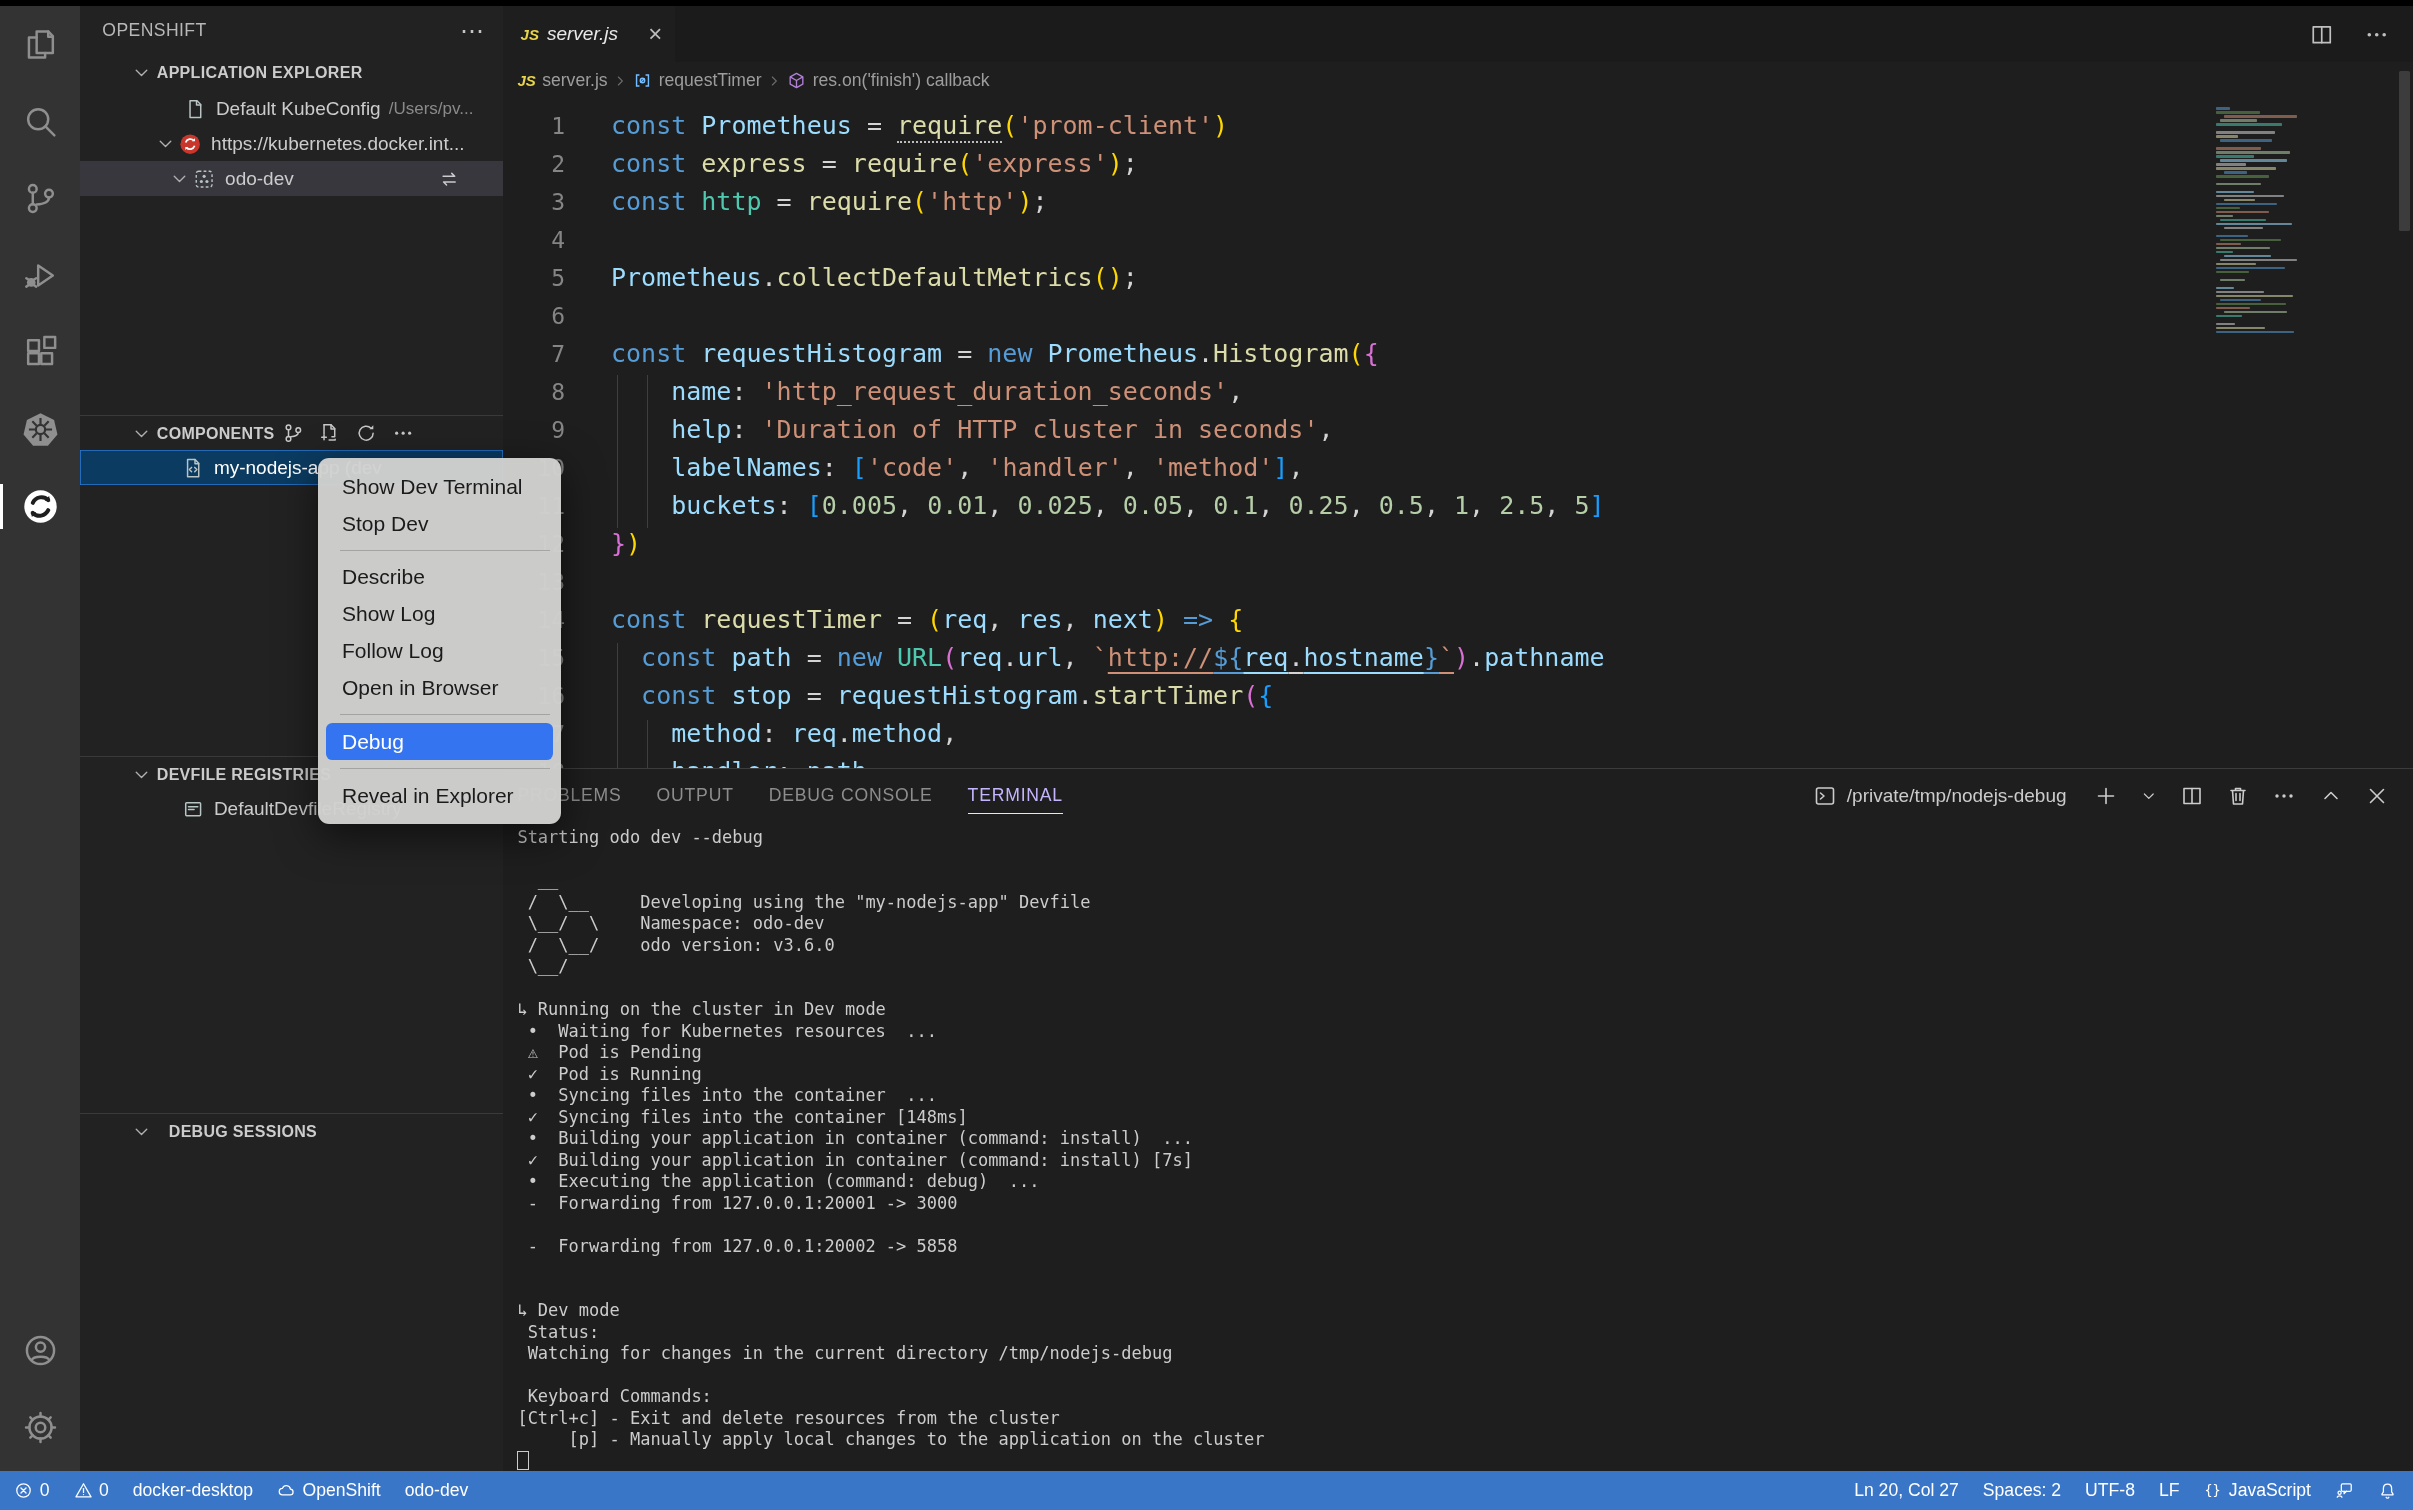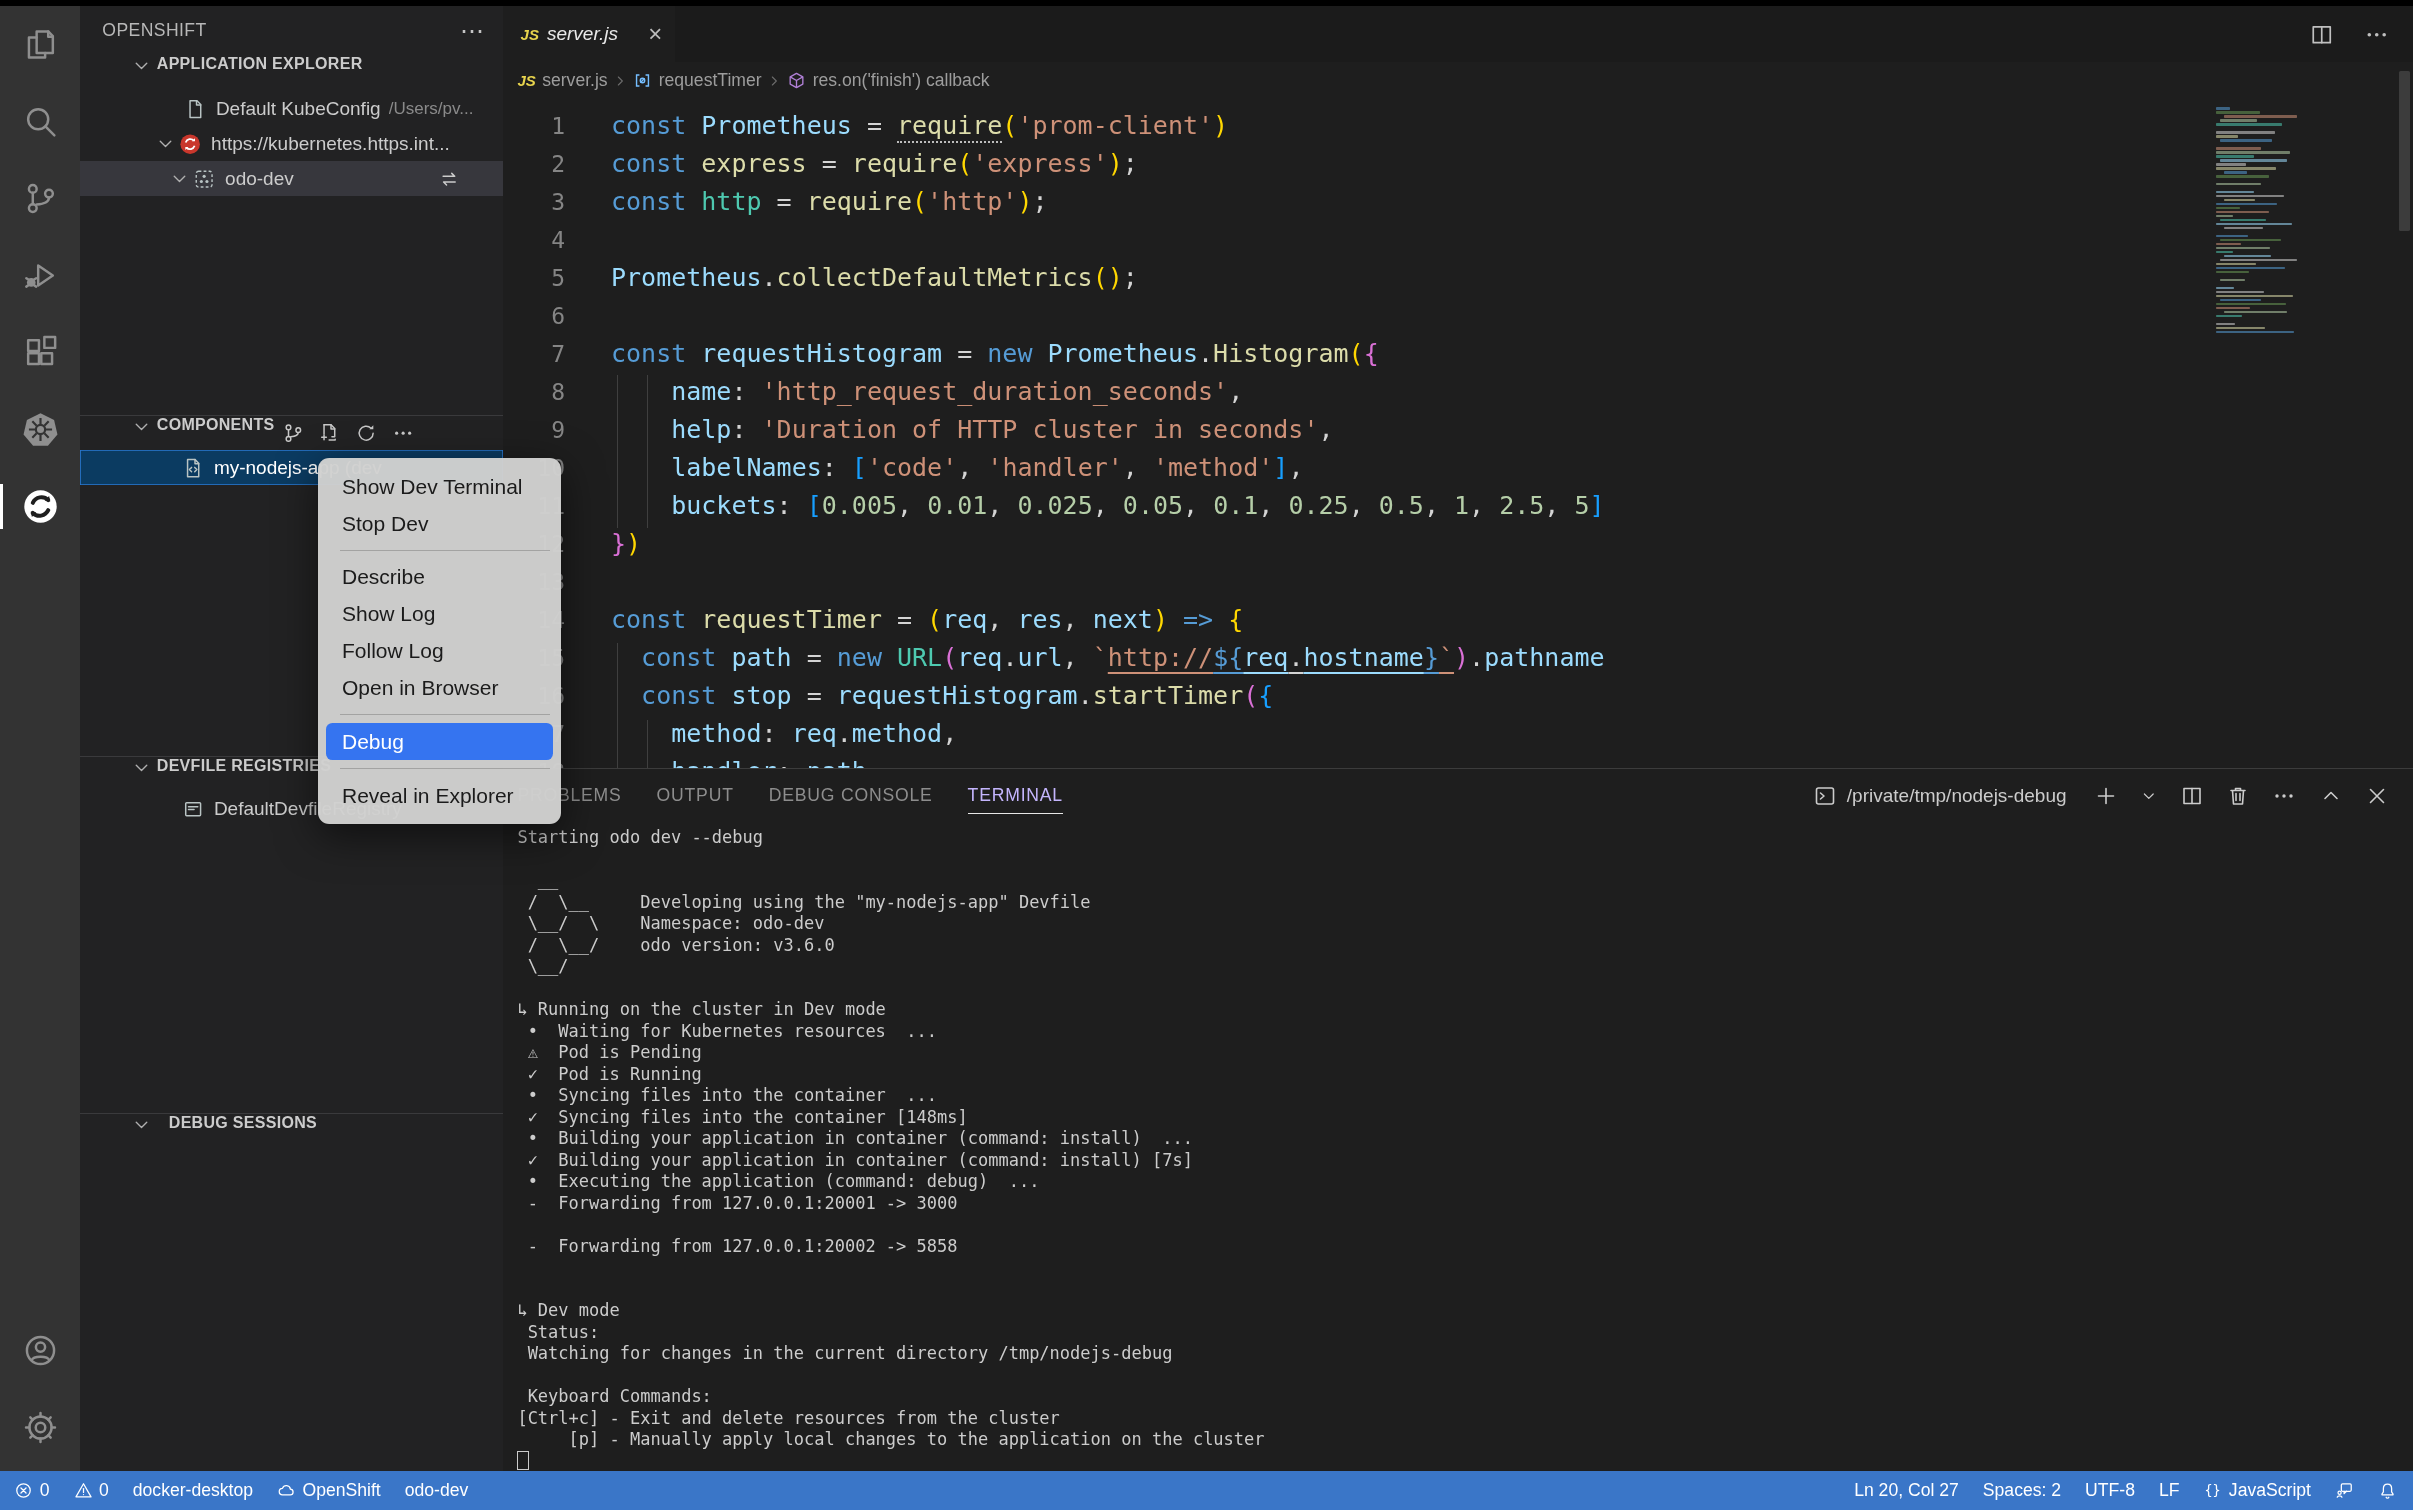--- a/index.html
+++ b/index.html
@@ -17,21 +17,21 @@
   .ab-item.active{color:#ffffff;}
   .ab-item.active::before{content:"";position:absolute;left:0;top:16px;bottom:16px;width:3.2px;background:#fff;}
   .ab-item .icon{width:37px;height:37px;}
   .ab-bottom{position:absolute;bottom:4.8px;left:0;right:0;}
 
   
   .sidebar{position:absolute;left:80px;top:6.4px;width:423px;bottom:39px;background:#222223;color:#cccccc;z-index:5;}
   .sb-title-row{position:absolute;top:0;left:0;right:0;height:49px;display:flex;align-items:center;padding:0 19px 0 22.3px;}
   .sb-title{font-size:17.6px;color:#b8b8b8;letter-spacing:0.4px;}
   .sb-more{margin-left:auto;color:#c5c5c5;font-size:24px;line-height:24px;cursor:pointer;}
-  .section-header{position:absolute;left:0;right:0;height:35px;display:flex;align-items:flex-start;padding-left:51px;cursor:pointer;}
+  .section-header{position:absolute;left:0;right:0;height:35px;display:flex;align-items:center;padding-left:51px;cursor:pointer;}
   .section-header .chev{width:21px;height:21px;color:#b0b0b0;margin-right:4.8px;}
   .sh-label{font-size:16px;font-weight:700;color:#cccccc;letter-spacing:0.3px;}
   .sh-border{border-top:0.8px solid #3a3a3c;}
   .sh-actions{position:absolute;right:89px;top:0;height:35px;display:flex;align-items:center;gap:14.4px;color:#c8c8c8;}
   .sh-actions .icon{width:22.3px;height:22.3px;cursor:pointer;}
   .row{position:absolute;left:0;right:0;height:35px;display:flex;align-items:center;font-size:19px;color:#cccccc;cursor:pointer;}
   .row .icon{flex:none;}
   .row-label{white-space:nowrap;overflow:hidden;}
   .row-detail{color:#8a8a8a;font-size:17px;margin-left:8px;white-space:nowrap;overflow:hidden;}
   .row .chev{width:21px;height:21px;color:#b0b0b0;margin-right:3.2px;}
@@ -232,21 +232,21 @@
         </span>
       <span class="icon mini-icon">
           <svg viewBox="0 0 24 24">
             <circle cx="12" cy="12" r="10.5" fill="#C9372C"></circle>
             <path d="M7.2 10.2a5.2 5.2 0 0 1 8.8-1.9" stroke="#fff" stroke-width="1.9" fill="none"></path>
             <path d="M16.8 13.8a5.2 5.2 0 0 1-8.8 1.9" stroke="#fff" stroke-width="1.9" fill="none"></path>
             <path d="M17.2 5.6v3.4h-3.4z" fill="#fff"></path>
             <path d="M6.8 18.4V15h3.4z" fill="#fff"></path>
           </svg>
         </span>
-      <span class="row-label">https://kubernetes.https.int...</span>
+      <span class="row-label">https://kubernetes.docker.int...</span>
     </div>
     <div class="row selected-muted" style="top:155px;padding-left:89px;">
       <span class="icon chev">
           <svg viewBox="0 0 24 24" fill="none" stroke="currentColor" stroke-width="1.6" stroke-linecap="round" stroke-linejoin="round">
             <path d="M6 9.5 12 15.5 18 9.5"></path>
           </svg>
         </span>
       <span class="icon mini-icon">
           <svg viewBox="0 0 24 24" fill="none" stroke="currentColor" stroke-width="1.5">
             <rect x="3.5" y="3.5" width="17" height="17" rx="2.5" stroke-dasharray="3 2.4"></rect>

